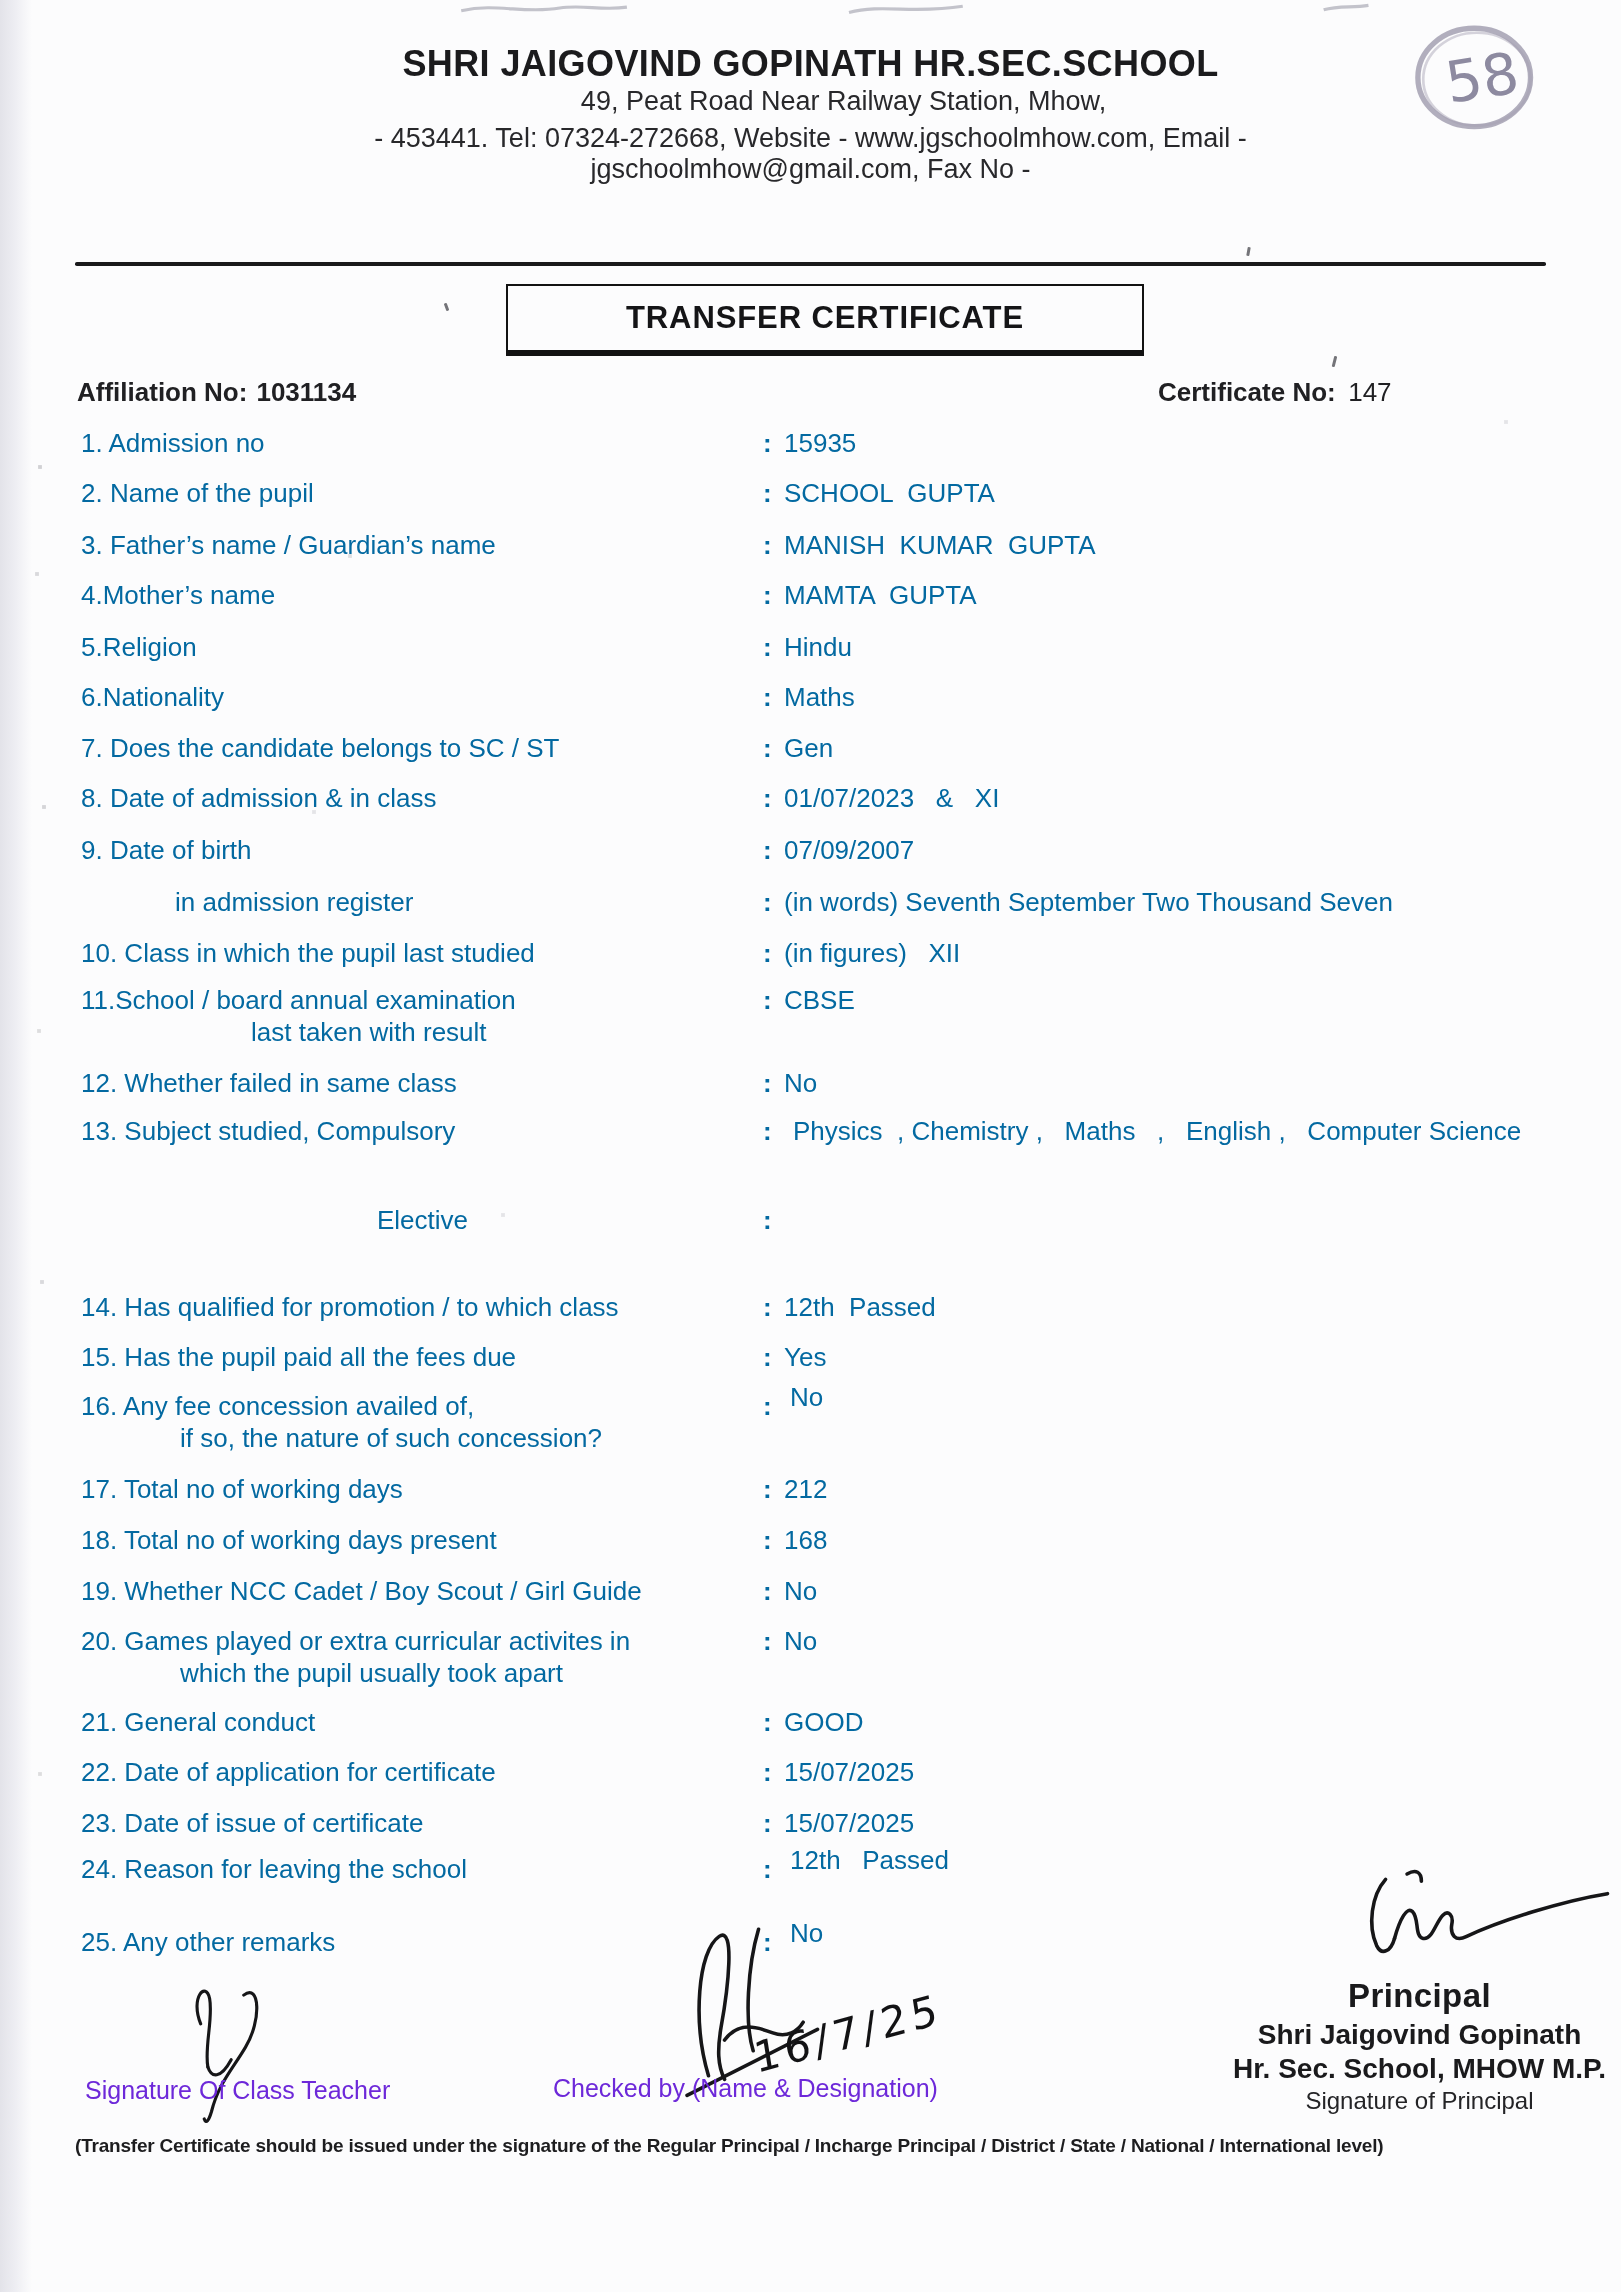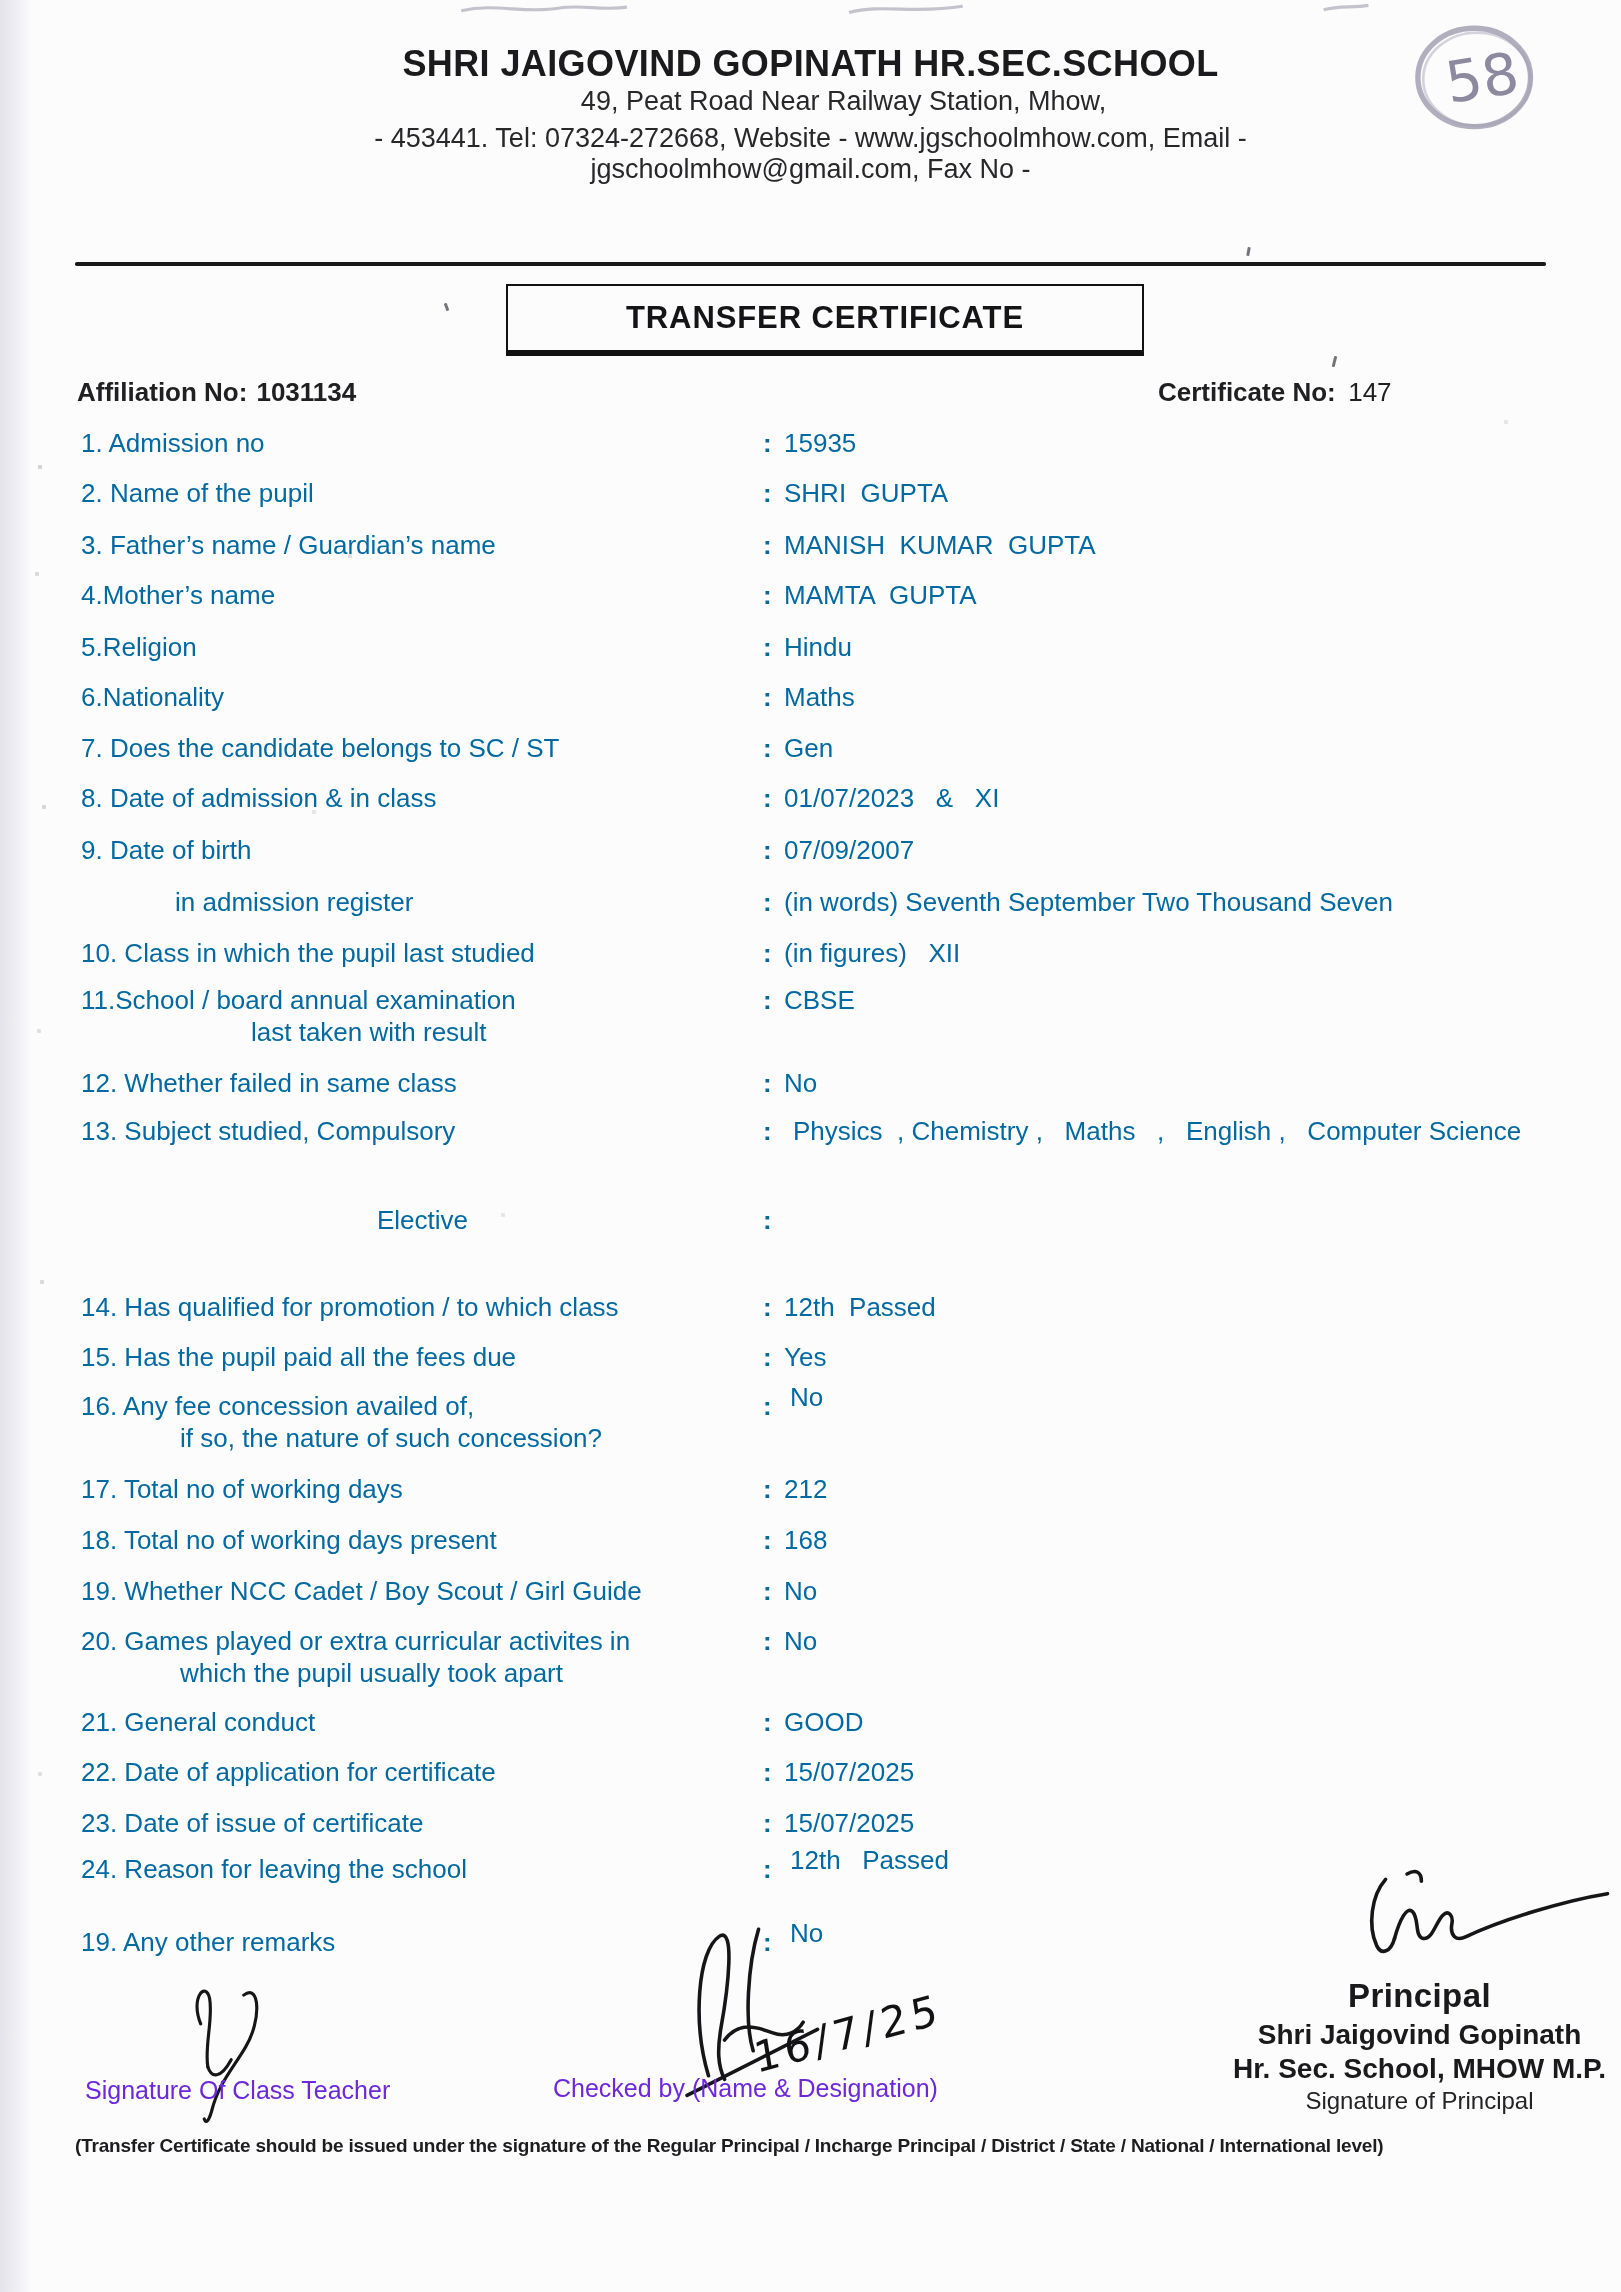--- a/index.html
+++ b/index.html
@@ -108,21 +108,21 @@
   <div class="a meta meta-cert"><span>Certificate No:</span><span class="vnum">147</span></div>
 
   <div class="row" style="top:428px">
     <span class="lbl">1. Admission no</span>
     <span class="colon">:</span>
     <span class="val">15935</span>
   </div>
   <div class="row" style="top:478px">
     <span class="lbl">2. Name of the pupil</span>
     <span class="colon">:</span>
-    <span class="val">SHRI  GUPTA</span>
+    <span class="val">SCHOOL  GUPTA</span>
   </div>
   <div class="row" style="top:530px">
     <span class="lbl">3. Father’s name / Guardian’s name</span>
     <span class="colon">:</span>
     <span class="val">MANISH  KUMAR  GUPTA</span>
   </div>
   <div class="row" style="top:580px">
     <span class="lbl">4.Mother’s name</span>
     <span class="colon">:</span>
     <span class="val">MAMTA  GUPTA</span>
@@ -234,21 +234,21 @@
     <span class="lbl">23. Date of issue of certificate</span>
     <span class="colon">:</span>
     <span class="val">15/07/2025</span>
   </div>
   <div class="row vraise" style="top:1854px">
     <span class="lbl">24. Reason for leaving the school</span>
     <span class="colon">:</span>
     <span class="val">12th   Passed</span>
   </div>
   <div class="row vraise" style="top:1927px">
-    <span class="lbl">19. Any other remarks</span>
+    <span class="lbl">25. Any other remarks</span>
     <span class="colon">:</span>
     <span class="val">No</span>
   </div>
 
   <svg class="a sig-svg" style="left:179px;top:1970px" width="90" height="157" viewBox="0 0 100 175">
     <path d="M24,60 C12,30 30,12 34,32 C38,54 28,86 32,108" stroke-width="3.5"></path>
     <path d="M72,28 C90,14 92,56 74,86 C60,110 44,126 36,158 C33,168 30,172 28,166" stroke-width="3.5"></path>
     <path d="M32,108 C36,120 46,122 58,100" stroke-width="3.5"></path>
   </svg>
 

